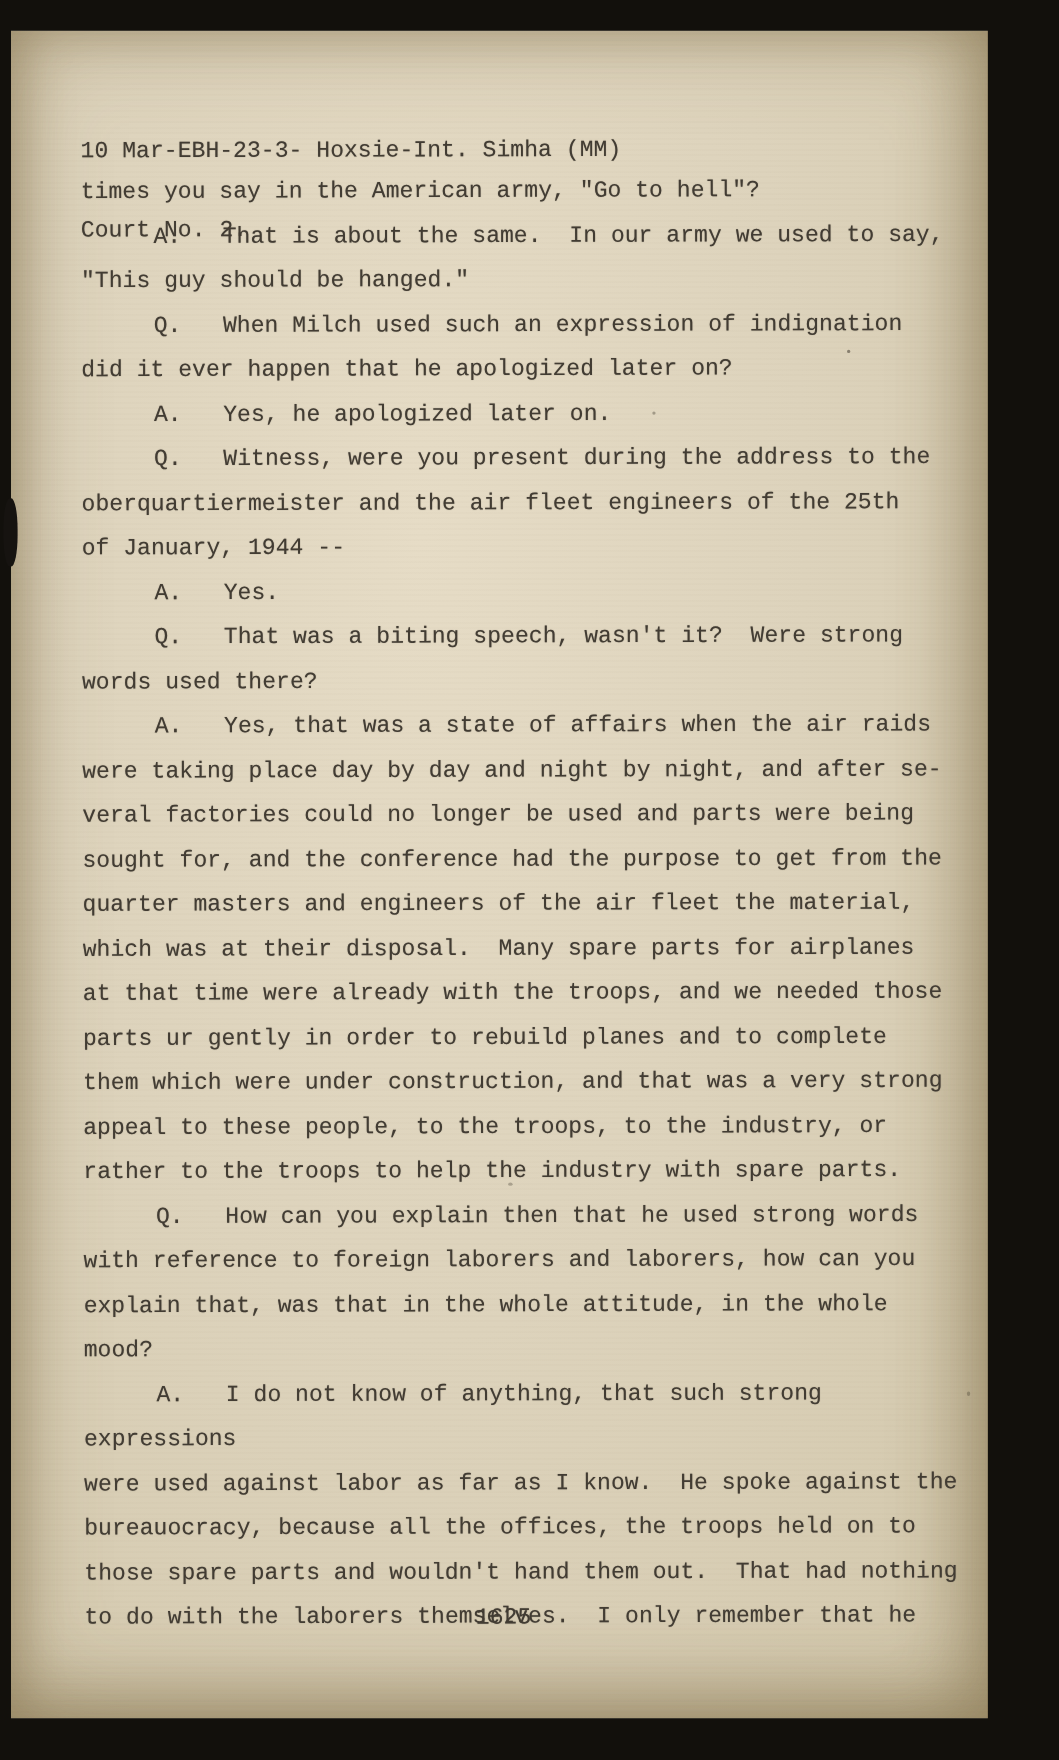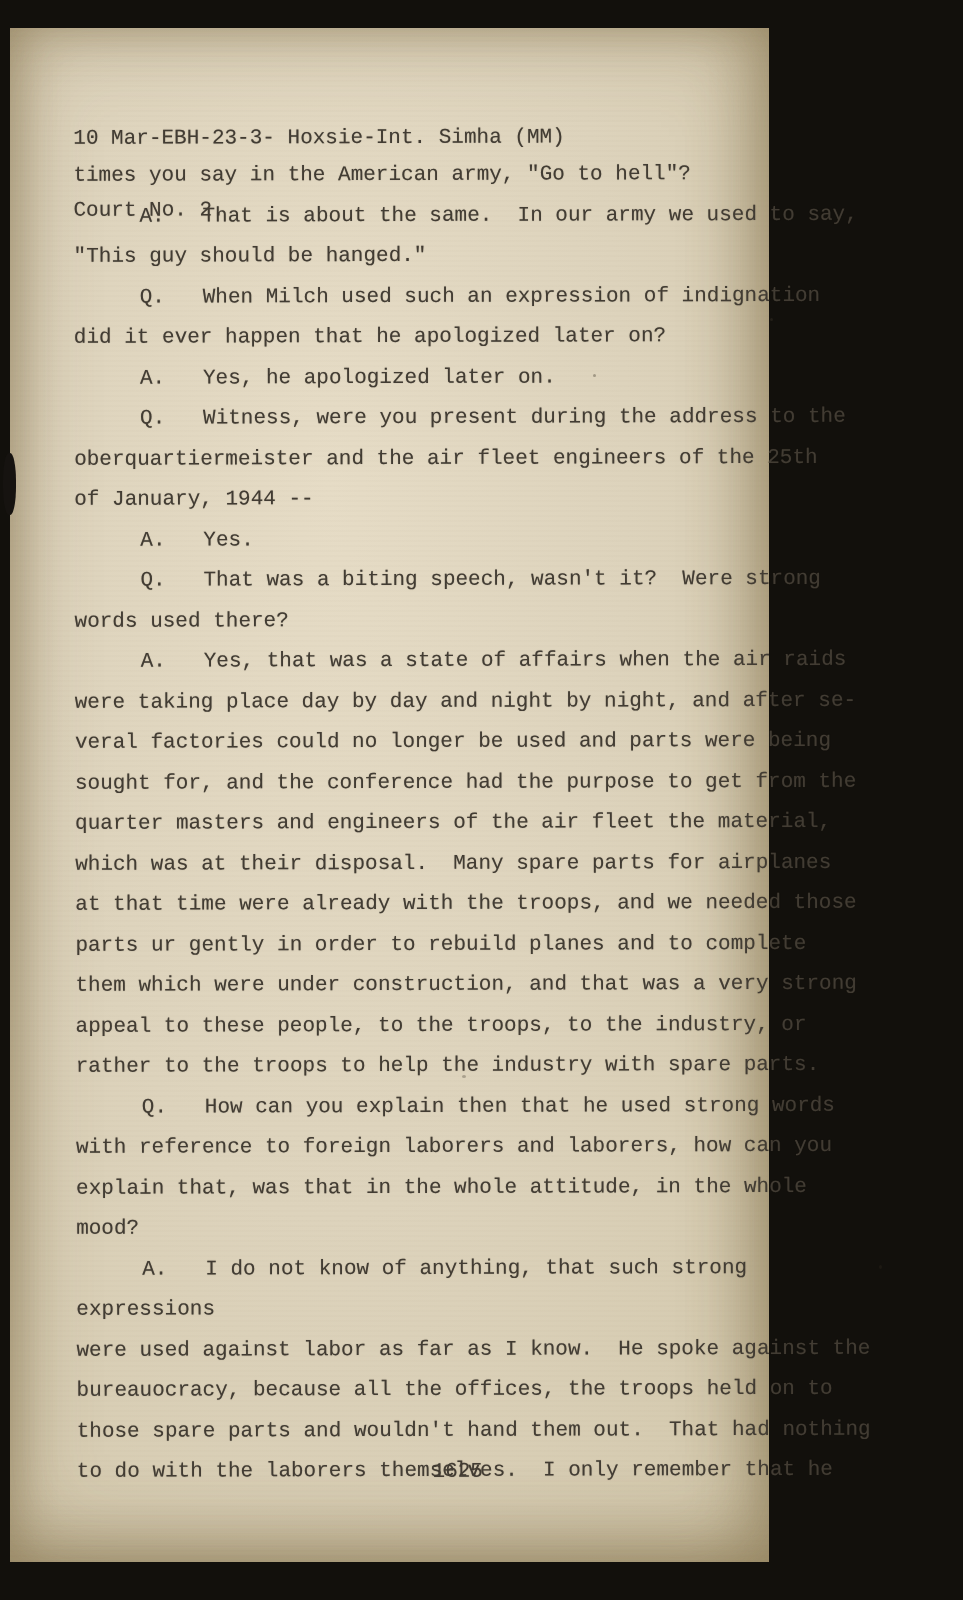--- a/index.html
+++ b/index.html
@@ -13,21 +13,21 @@
     overflow: hidden;
     background: #12100c;
     font-family: "Liberation Mono", "DejaVu Sans Mono", monospace;
   }
 
   
   .paper {
     position: absolute;
     left: 10px;
     top: 28px;
-    width: 759px;
+    width: 888px;
     height: 1534px;
     background:
       repeating-linear-gradient(0deg, rgba(90,70,40,0.015) 0 2px, rgba(0,0,0,0) 2px 5px),
       radial-gradient(ellipse at 42% 30%, #e6dcc6 0%, #ddd3bc 48%, #d2c7ab 100%);
     box-shadow:
       inset 0 0 90px rgba(115, 95, 55, 0.30),
       inset -28px 0 55px rgba(110, 90, 50, 0.22),
       inset 0 -34px 60px rgba(105, 85, 45, 0.22),
       inset 14px 0 35px rgba(110, 90, 50, 0.18);
     font-family: Liberation Mono, monospace;

